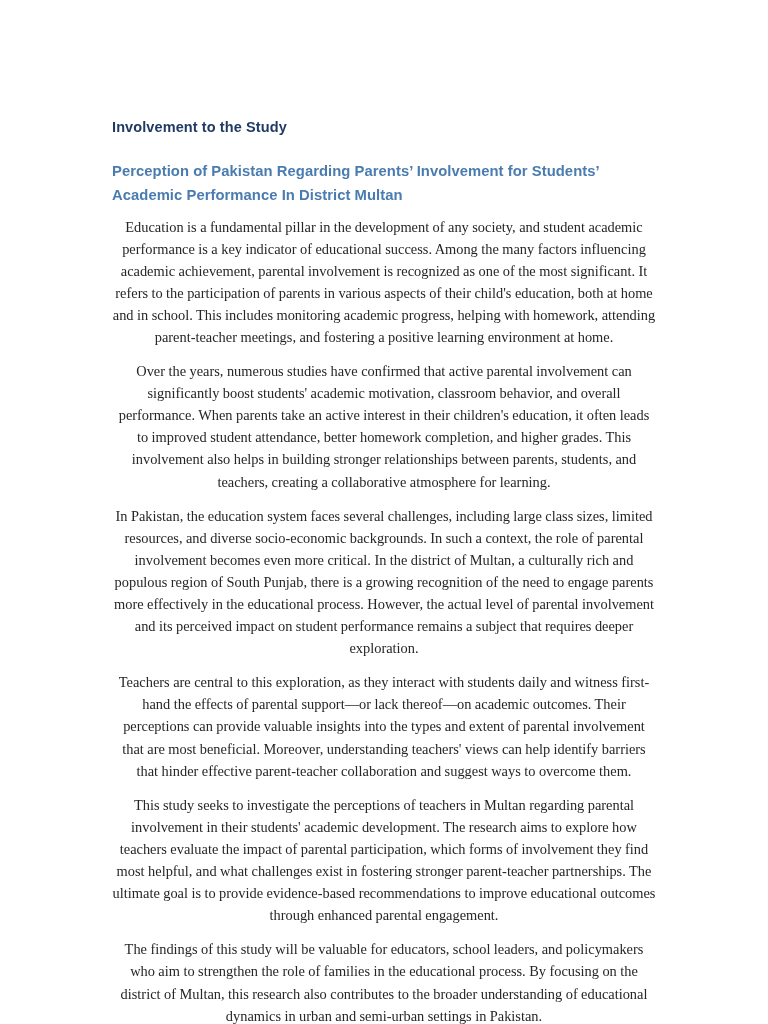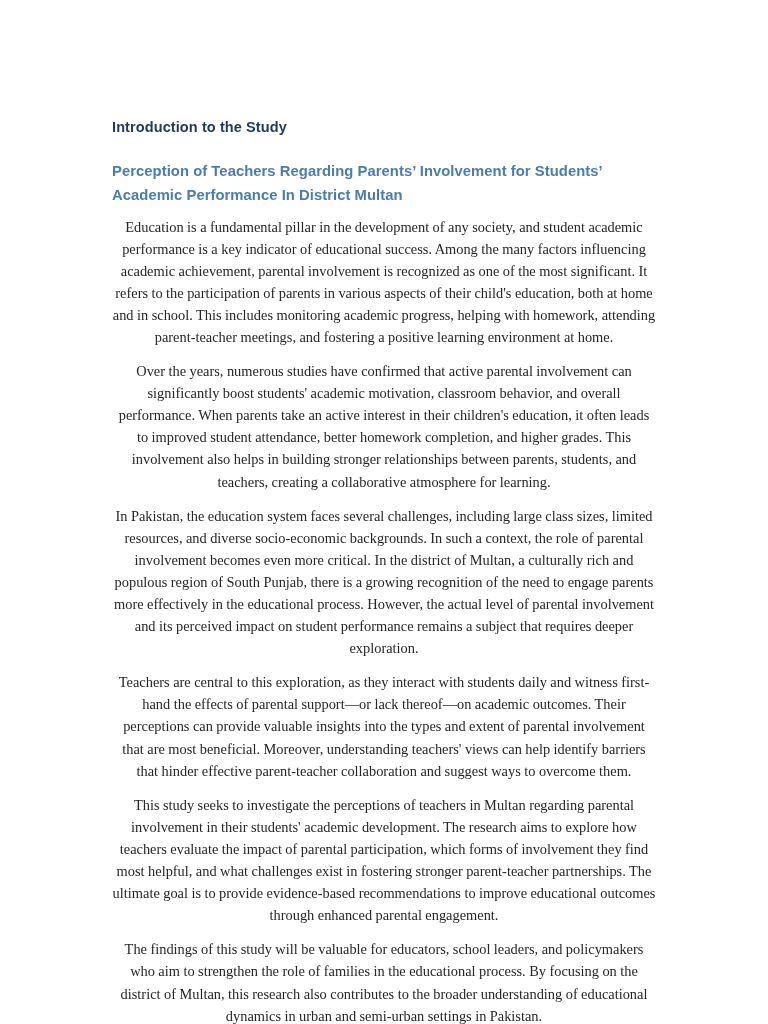--- a/index.html
+++ b/index.html
@@ -68,23 +68,23 @@
   .paragraph:last-child {
     margin-bottom: 0;
   }
 </style>
 </head>
 <body>
 
 <div class="page">
   <div class="content">
 
-    <h1 class="doc-heading">Introduction to the Study</h1>
+    <h1 class="doc-heading">Involvement to the Study</h1>
 
-    <h2 class="doc-subheading">Perception of Teachers Regarding Parents’ Involvement for Students’ Academic Performance In District Multan</h2>
+    <h2 class="doc-subheading">Perception of Pakistan Regarding Parents’ Involvement for Students’ Academic Performance In District Multan</h2>
 
     <div class="body-paragraphs">
       <p class="paragraph">Education is a fundamental pillar in the development of any society, and student academic performance is a key indicator of educational success. Among the many factors influencing academic achievement, parental involvement is recognized as one of the most significant. It refers to the participation of parents in various aspects of their child's education, both at home and in school. This includes monitoring academic progress, helping with homework, attending parent-teacher meetings, and fostering a positive learning environment at home.</p>
       <p class="paragraph">Over the years, numerous studies have confirmed that active parental involvement can significantly boost students' academic motivation, classroom behavior, and overall performance. When parents take an active interest in their children's education, it often leads to improved student attendance, better homework completion, and higher grades. This involvement also helps in building stronger relationships between parents, students, and teachers, creating a collaborative atmosphere for learning.</p>
       <p class="paragraph">In Pakistan, the education system faces several challenges, including large class sizes, limited resources, and diverse socio-economic backgrounds. In such a context, the role of parental involvement becomes even more critical. In the district of Multan, a culturally rich and populous region of South Punjab, there is a growing recognition of the need to engage parents more effectively in the educational process. However, the actual level of parental involvement and its perceived impact on student performance remains a subject that requires deeper exploration.</p>
       <p class="paragraph">Teachers are central to this exploration, as they interact with students daily and witness first-hand the effects of parental support—or lack thereof—on academic outcomes. Their perceptions can provide valuable insights into the types and extent of parental involvement that are most beneficial. Moreover, understanding teachers' views can help identify barriers that hinder effective parent-teacher collaboration and suggest ways to overcome them.</p>
       <p class="paragraph">This study seeks to investigate the perceptions of teachers in Multan regarding parental involvement in their students' academic development. The research aims to explore how teachers evaluate the impact of parental participation, which forms of involvement they find most helpful, and what challenges exist in fostering stronger parent-teacher partnerships. The ultimate goal is to provide evidence-based recommendations to improve educational outcomes through enhanced parental engagement.</p>
       <p class="paragraph">The findings of this study will be valuable for educators, school leaders, and policymakers who aim to strengthen the role of families in the educational process. By focusing on the district of Multan, this research also contributes to the broader understanding of educational dynamics in urban and semi-urban settings in Pakistan.</p>
     </div>
 

